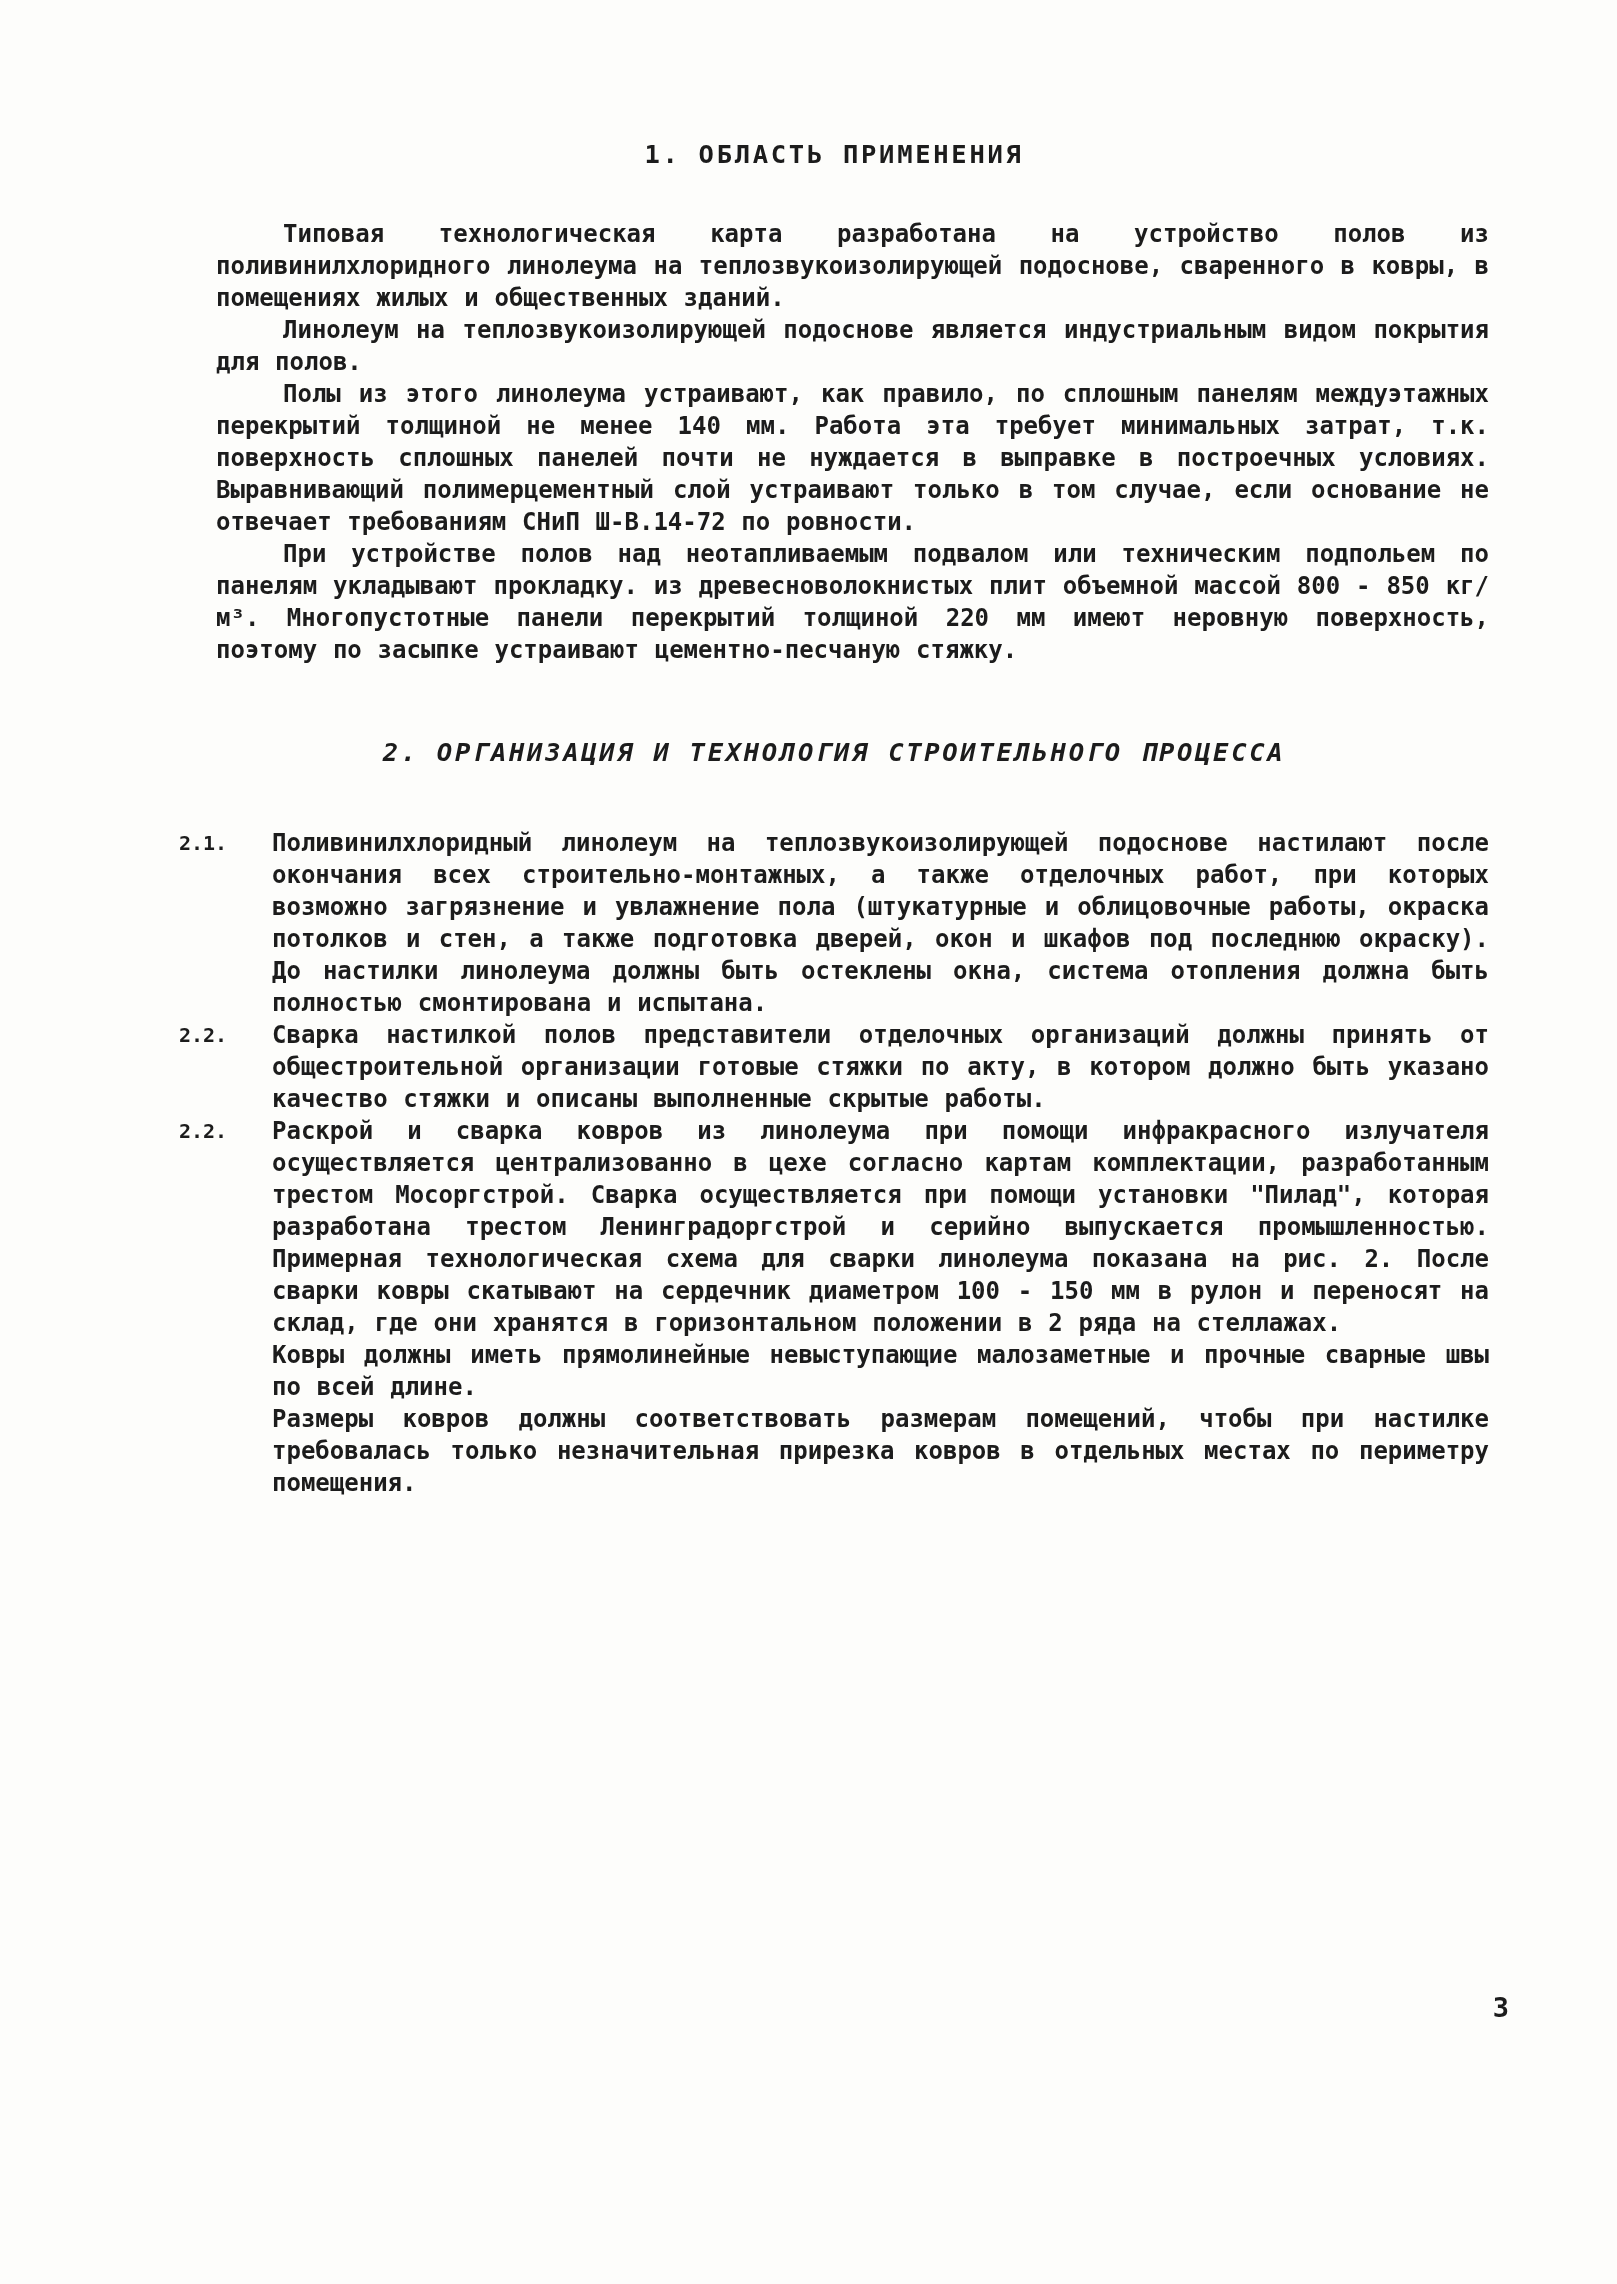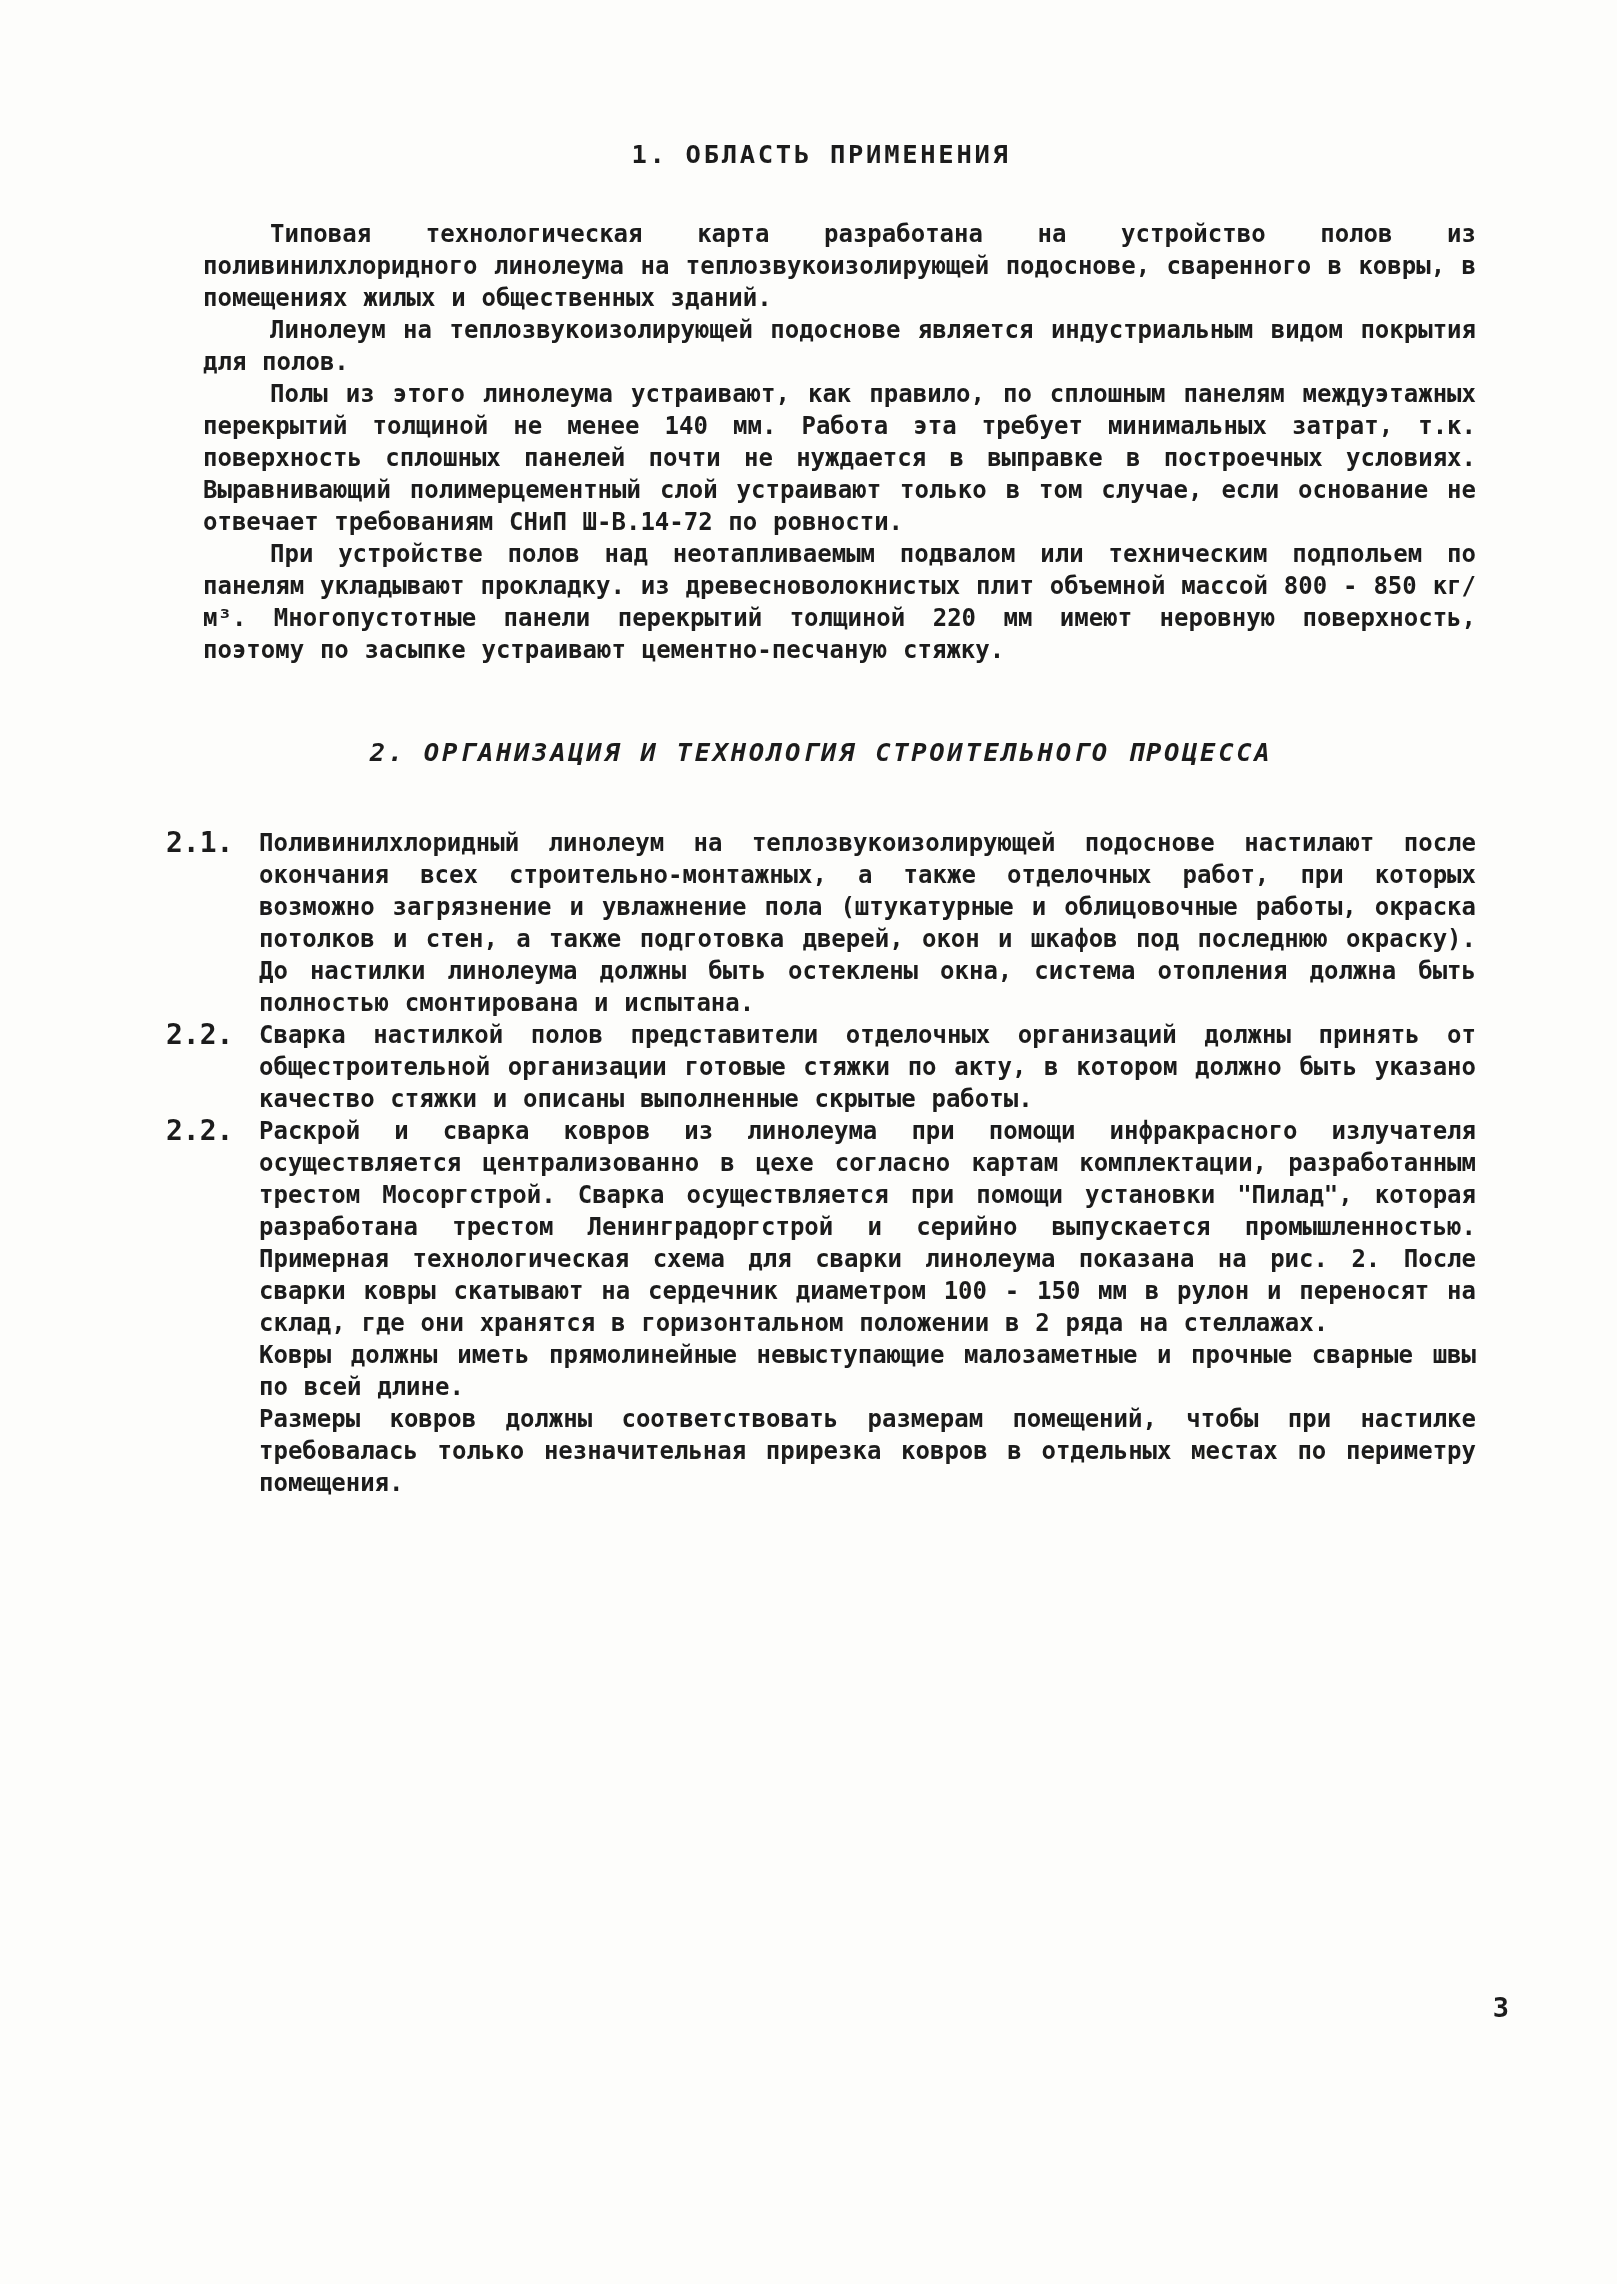--- a/index.html
+++ b/index.html
@@ -14,21 +14,21 @@
     margin: 0 auto;
     background: #fdfdfb;
     box-sizing: border-box;
     font-family: "DejaVu Sans Mono", "Liberation Mono", monospace;
     font-weight: bold;
     color: #1c1c1c;
     overflow: hidden;
   }
   .content {
     position: absolute;
-    left: 166px;
+    left: 179px;
     top: 138px;
     width: 1310px;
   }
   .heading {
     font-size: 25.5px;
     line-height: 32px;
     font-weight: bold;
     text-align: center;
     letter-spacing: 2.7px;
     margin: 0 0 48px 0;
@@ -47,21 +47,21 @@
   .section-1 .para {
     text-indent: 67px;
     margin-left: 37px;
   }
   .item {
     display: flex;
     align-items: flex-start;
   }
   .item-number {
     flex: 0 0 93px;
-    font-size: 28px;
+    font-size: 20px;
     line-height: 32px;
   }
   .item-body {
     flex: 1;
     min-width: 0;
   }
   .page-number {
     position: absolute;
     top: 1992px;
     right: 109px;

